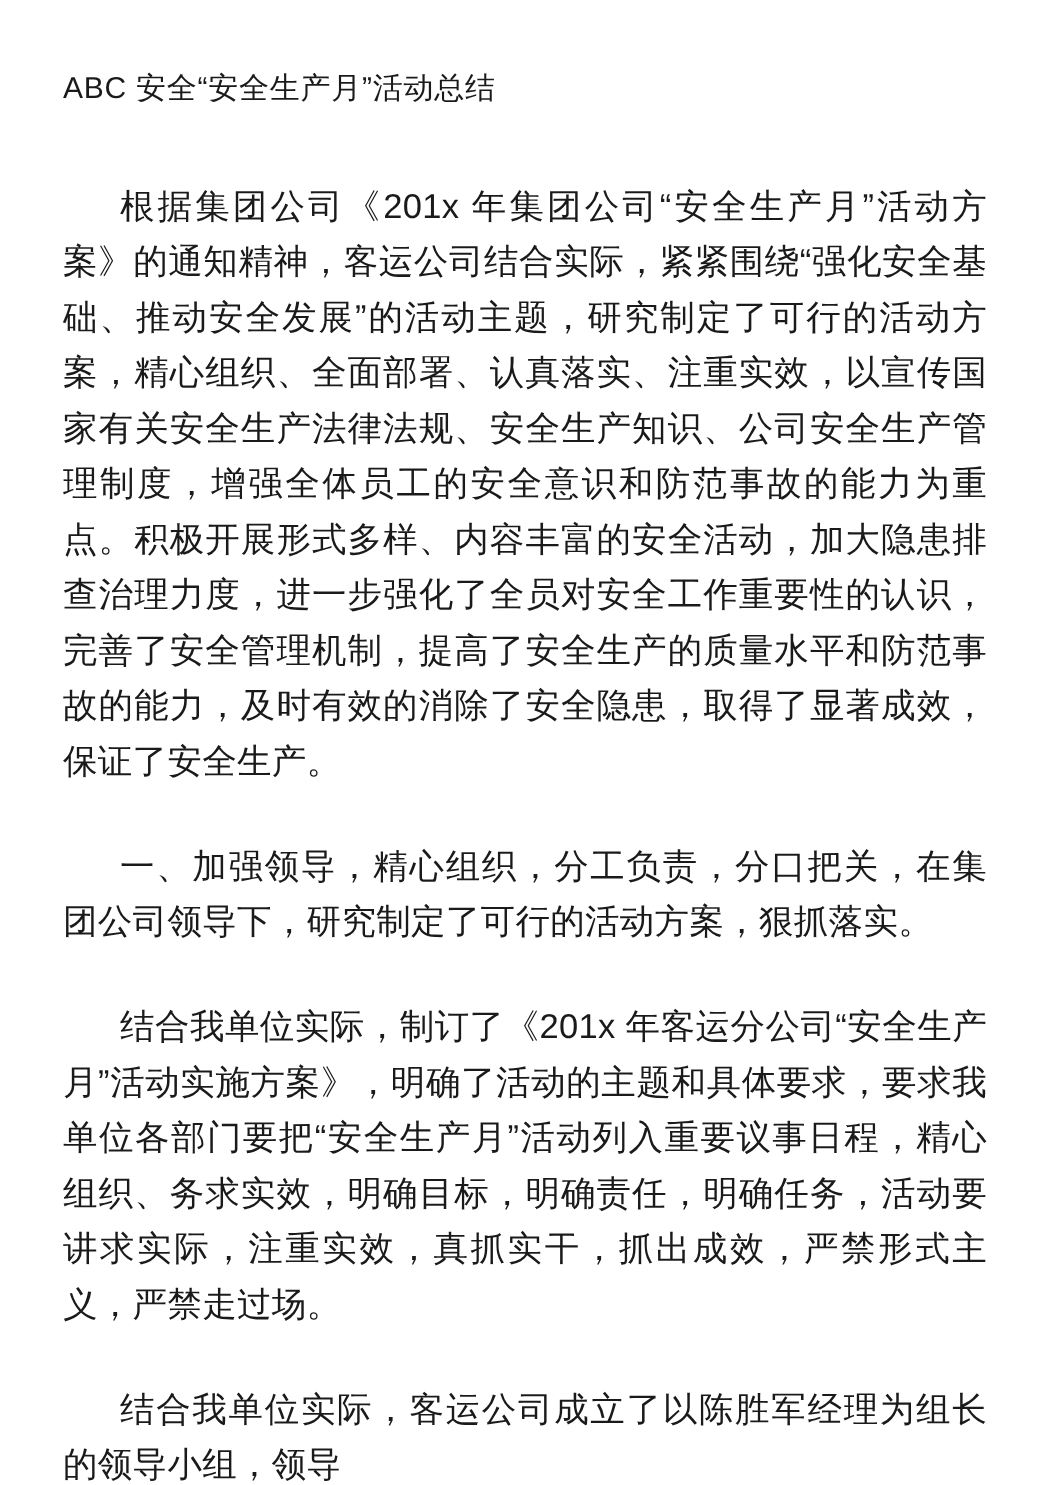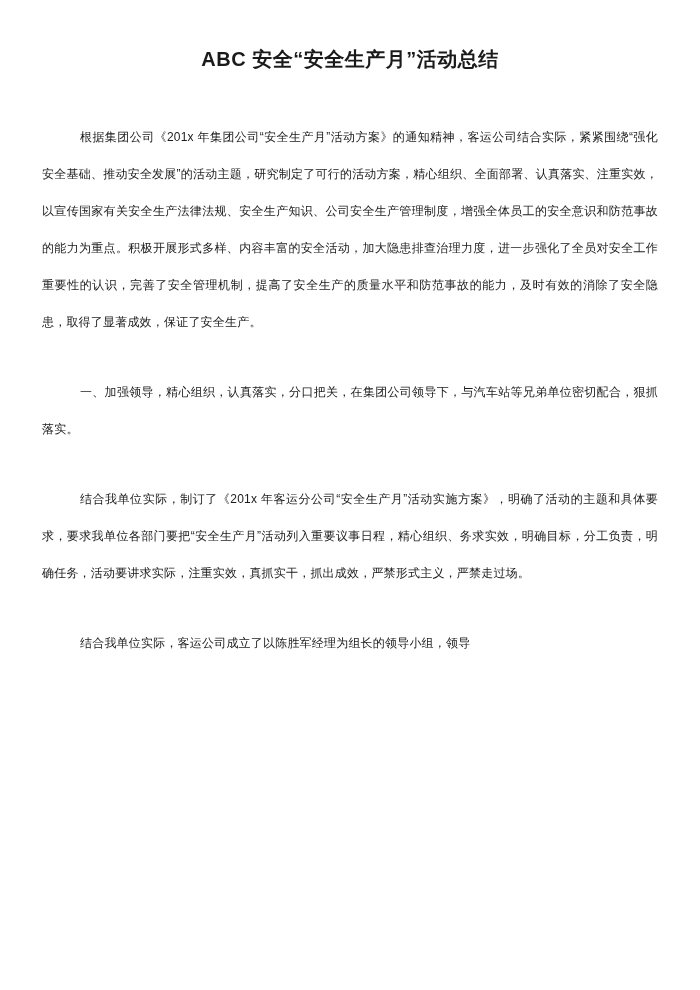--- a/index.html
+++ b/index.html
@@ -15,42 +15,41 @@
     background: #ffffff;
     padding: 41px 42px 0 42px;
     overflow: hidden;
     font-family: "Liberation Sans", "DejaVu Sans", sans-serif;
     color: #1a1a1a;
   }
   .doc-title {
     margin: 0 0 41px 0;
     font-size: 20px;
     line-height: 37px;
-    font-weight: 700;
-    text-align: center;
+    font-weight: 400;
     letter-spacing: 0.5px;
   }
   .para {
     margin: 0 0 33px 0;
-    font-size: 12px;
+    font-size: 23px;
     line-height: 37px;
     text-align: justify;
     text-justify: inter-ideograph;
     text-indent: 38px;
     word-break: break-all;
     letter-spacing: 0.2px;
   }
 </style>
 </head>
 <body>
 
 <div class="page">
   <h1 class="doc-title">ABC 安全“安全生产月”活动总结</h1>
 
   <p class="para">根据集团公司《201x 年集团公司“安全生产月”活动方案》的通知精神，客运公司结合实际，紧紧围绕“强化安全基础、推动安全发展”的活动主题，研究制定了可行的活动方案，精心组织、全面部署、认真落实、注重实效，以宣传国家有关安全生产法律法规、安全生产知识、公司安全生产管理制度，增强全体员工的安全意识和防范事故的能力为重点。积极开展形式多样、内容丰富的安全活动，加大隐患排查治理力度，进一步强化了全员对安全工作重要性的认识，完善了安全管理机制，提高了安全生产的质量水平和防范事故的能力，及时有效的消除了安全隐患，取得了显著成效，保证了安全生产。</p>
 
 
-  <p class="para">一、加强领导，精心组织，认真落实，分口把关，在集团公司领导下，与汽车站等兄弟单位密切配合，狠抓落实。</p>
+  <p class="para">一、加强领导，精心组织，分工负责，分口把关，在集团公司领导下，研究制定了可行的活动方案，狠抓落实。</p>
 
-  <p class="para">结合我单位实际，制订了《201x 年客运分公司“安全生产月”活动实施方案》，明确了活动的主题和具体要求，要求我单位各部门要把“安全生产月”活动列入重要议事日程，精心组织、务求实效，明确目标，分工负责，明确任务，活动要讲求实际，注重实效，真抓实干，抓出成效，严禁形式主义，严禁走过场。</p>
+  <p class="para">结合我单位实际，制订了《201x 年客运分公司“安全生产月”活动实施方案》，明确了活动的主题和具体要求，要求我单位各部门要把“安全生产月”活动列入重要议事日程，精心组织、务求实效，明确目标，明确责任，明确任务，活动要讲求实际，注重实效，真抓实干，抓出成效，严禁形式主义，严禁走过场。</p>
 
   <p class="para">结合我单位实际，客运公司成立了以陈胜军经理为组长的领导小组，领导</p>
 </div>
 
 </body></html>

